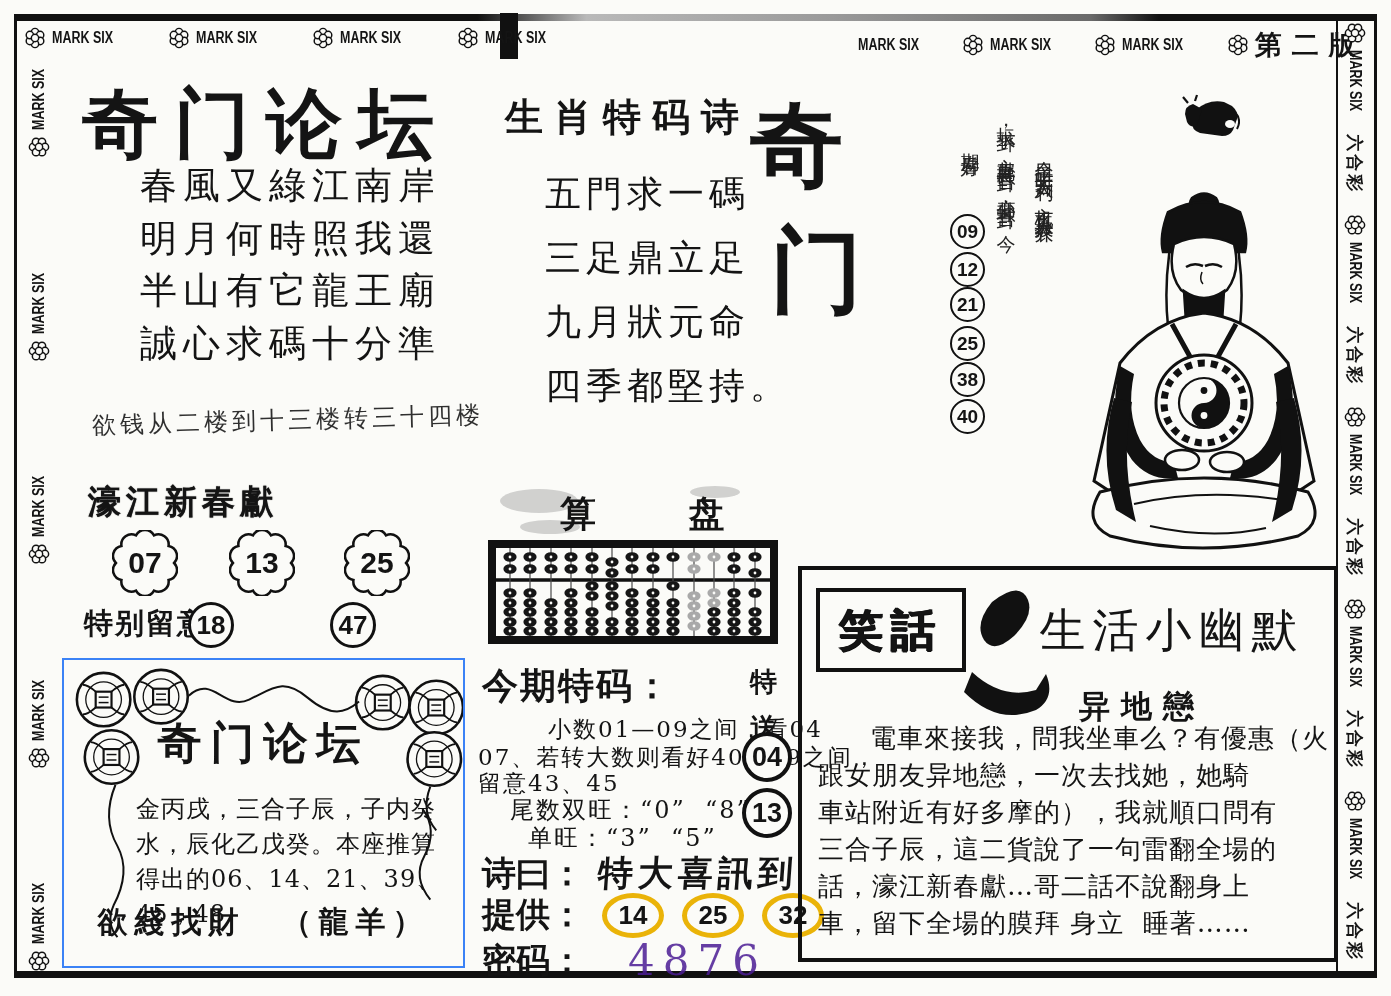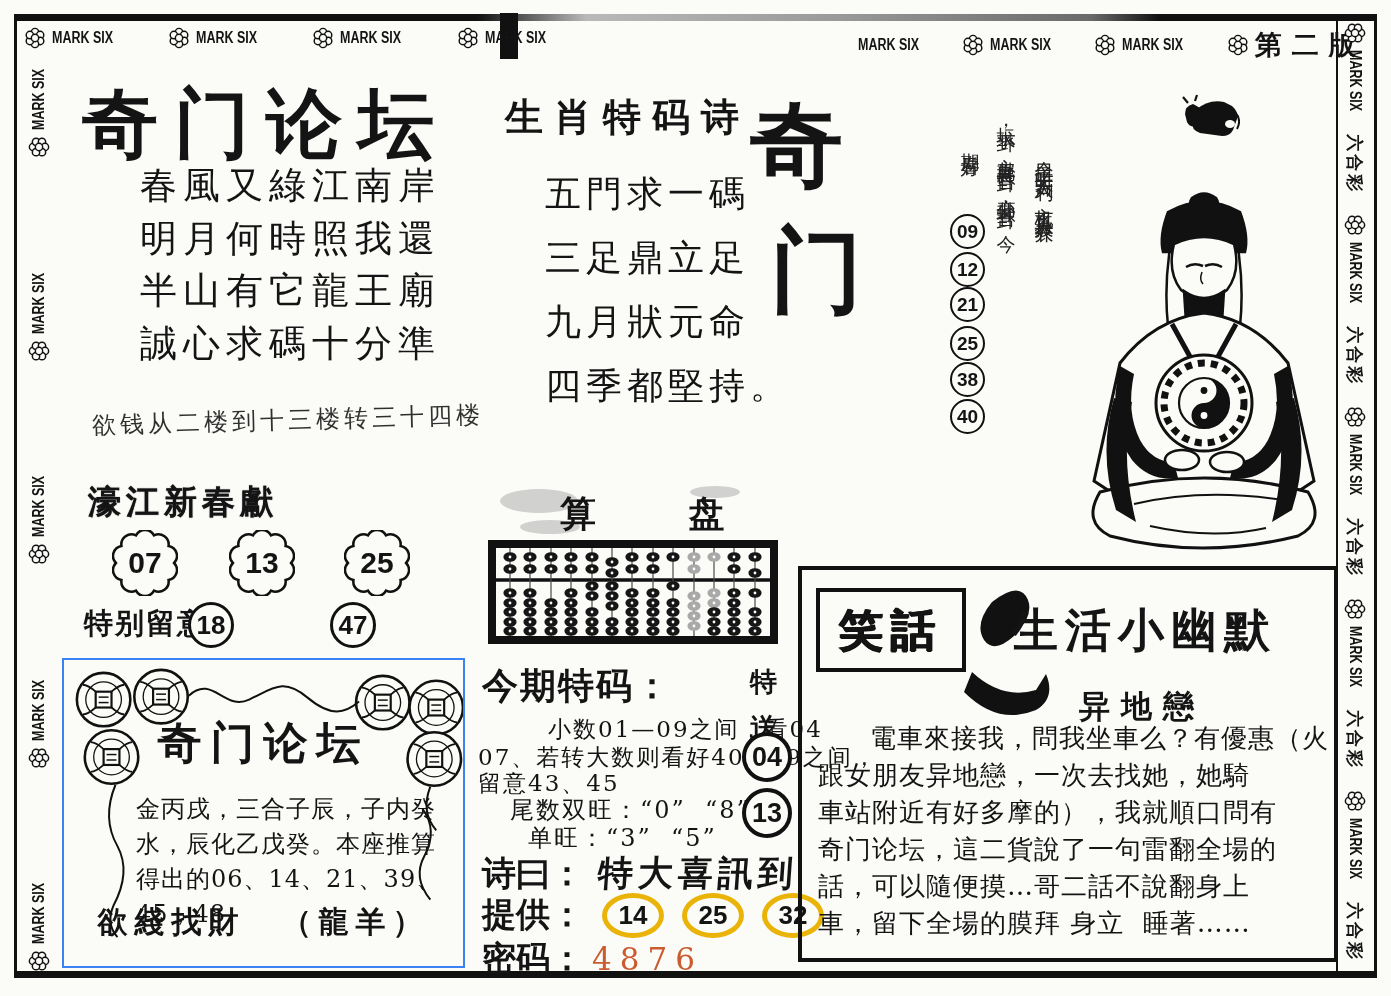--- a/index.html
+++ b/index.html
@@ -64,33 +64,33 @@
   .sp-t1 { left:510px; top:794px; font-size:24px; letter-spacing:2px; }
   .sp-t2 { left:528px; top:822px; font-size:24px; letter-spacing:2px; }
   .row { display:flex; align-items:center; }
   .sp-poem { left:482px; top:850px; gap:14px; }
   .sp-poem .lbl { font-size:34px; font-weight:900; }
   .sp-poem .val { font-size:35px; font-weight:900; letter-spacing:5px; transform:skewX(-4deg); }
   .sp-prov { left:482px; top:892px; gap:18px; }
   .sp-prov .lbl { font-size:34px; font-weight:900; }
   .ell { border:5px solid #eab308; border-radius:50%; width:62px; height:45px; display:flex; align-items:center;
          justify-content:center; font:700 26px "Liberation Sans","DejaVu Sans",sans-serif;text-align:right; }
-  .sp-code { left:482px; top:936px; gap:8px; }
+  .sp-code { left:482px; top:936px; gap:0; }
   .sp-code .lbl { font-size:34px; font-weight:900; }
-  .sp-code .val { font-size:31px; letter-spacing:8px; color:#c2410c; opacity:.85; }
+  .sp-code .val { font-size:42px; letter-spacing:8px; color:#4c1d95; opacity:.85;margin-left:44px; }
   .tesong { left:750px; top:664px; display:flex; flex-direction:column; gap:10px; font-size:27px; font-weight:700; }
 
   
   .vtxt { writing-mode:vertical-rl; font-size:19px; letter-spacing:3px; color:#222; }
   .joke-box { left:798px; top:566px; width:540px; height:396px; border:4px solid #111; }
   .jk-label { position:absolute; left:14px; top:18px; width:150px; height:84px; border:4px solid #111;
               display:flex; align-items:center; justify-content:center; font-size:44px; font-weight:900;
               letter-spacing:8px; text-shadow:1px 0 #111,0 1px #111,-1px 0 #111; }
-  .jk-title { position:absolute; left:210px; top:30px; width:320px; text-align:left; font-size:46px;
-              font-weight:700; letter-spacing:7px; }
+  .jk-title { position:absolute; left:210px; top:30px; width:320px; text-align:center; font-size:46px;
+              font-weight:400; letter-spacing:7px; }
   .jk-sub { position:absolute; left:180px; top:116px; width:320px; text-align:center; font-size:31px;
             font-weight:700; letter-spacing:11px;font-family:Liberation Serif, serif; }
   .jk-lines { position:absolute; left:16px; top:150px; width:510px; font-size:26px; line-height:37px;
               letter-spacing:1px; }
   .jk-lines div { white-space:pre; }
   .jk-lines div:first-child { text-indent:2em; }
 </style>
 </head>
 <body>
 
@@ -510,17 +510,17 @@
   <svg style="position:absolute;left:152px;top:4px" width="130" height="160" viewBox="0 0 130 160">
     <path d="M38,28 q28,-22 36,-2 q6,16 -14,36 q-20,18 -30,4 q-10,-16 8,-38 Z" fill="#111"></path>
     <path d="M18,98 q30,28 64,18 l10,-16 q10,24 -10,36 q-38,16 -72,-18 Z" fill="#111"></path>
   </svg>
   <div class="jk-title sans">生活小幽默</div>
   <div class="jk-sub">异地戀</div>
   <div class="jk-lines">
     <div>電車來接我，問我坐車么？有優惠（火</div>
     <div>跟女朋友异地戀，一次去找她，她騎</div>
     <div>車站附近有好多摩的），我就順口問有</div>
-    <div>奇门论坛，這二貨說了一句雷翻全場的</div>
-    <div>話，可以隨便摸…哥二話不說翻身上</div>
+    <div>三合子辰，這二貨說了一句雷翻全場的</div>
+    <div>話，濠江新春獻…哥二話不說翻身上</div>
     <div>車，留下全場的膜拜 身立  睡著……</div>
   </div>
 </div>
 
 </body></html>

